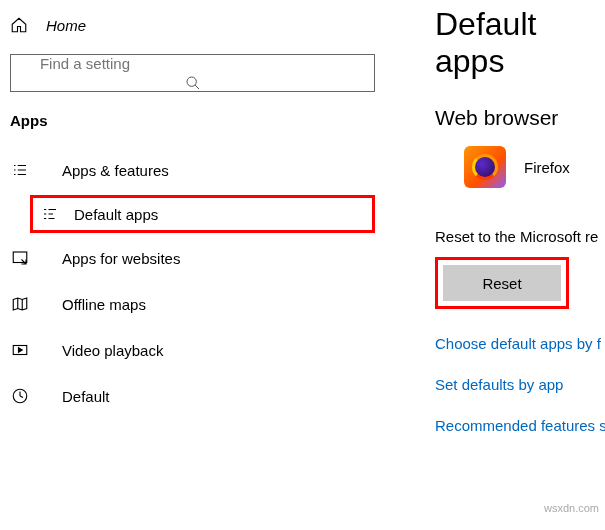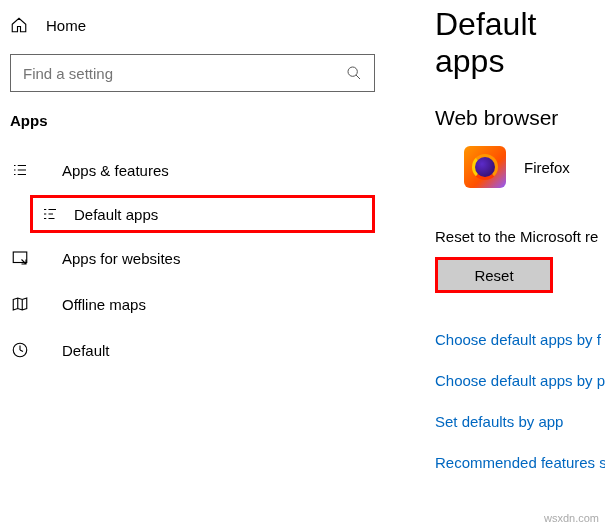--- a/index.html
+++ b/index.html
@@ -12,28 +12,29 @@
       color: #000;
       font-size: 15px;
     }
     .container { display: flex; height: 100%; }
     .sidebar { width: 385px; padding: 10px 0 0 0; }
     .home-row {
       display: flex; align-items: center;
       padding: 6px 0 6px 10px; margin-bottom: 14px;
       gap: 18px;
     }
-    .home-label { font-size: 15px; }
+    .home-label { font-size: 15px; font-style: italic; }
     .search-box {
       margin: 0 10px 20px 10px;
       border: 1px solid #666;
       height: 38px;
       display: flex; align-items: center;
       padding: 0 12px;
       justify-content: space-between;
+      flex-direction: column;
     }
     .search-box input {
       border: none; outline: none; font-size: 15px;
       color: #555; width: 90%; background: transparent;
     }
     .section-title {
       font-weight: 600; font-size: 15px;
       padding: 0 0 18px 10px;
     }
     .nav-item {
@@ -72,36 +73,36 @@
     .firefox-inner {
       width: 26px; height: 26px; border-radius: 50%;
       background: radial-gradient(circle at 35% 35%, #5b2bc9 0%, #3b137a 70%);
       border: 3px solid #ff9500;
       border-left-color: #ffcf00;
       border-bottom-color: #ff3b00;
     }
     .reset-label { font-size: 15px; margin-bottom: 12px; white-space: nowrap; }
     .reset-wrap {
       outline: 3px solid #ff0000; outline-offset: -3px;
-      display: inline-block; margin-bottom: 38px;
+      display: inline-block; padding: 8px; margin-bottom: 26px;
     }
     .reset-btn {
       background: #ccc; border: none;
       width: 118px; height: 36px;
       font-size: 15px; color: #000;
       cursor: pointer;
       font-family: inherit;
     }
     .link-item {
       color: #0067c0; font-size: 15px;
       margin-bottom: 24px; cursor: pointer;
       white-space: nowrap;
     }
     .watermark {
-      position: absolute; right: 6px; bottom: 6px;
+      position: absolute; right: 6px; bottom: 16px;
       font-size: 11px; color: #aaa; margin-top: 42px;
     }
     svg { display: block; }
   </style>
 </head>
 <body>
 
 <div class="container">
   <div class="sidebar">
 
@@ -156,20 +157,29 @@
 
     <div class="nav-item">
       <span class="icon-slot">
         <svg width="18" height="18" viewBox="0 0 24 24" fill="none" stroke="#000" stroke-width="1.5">
           <path d="M3 6 L9 4 L15 6 L21 4 V18 L15 20 L9 18 L3 20 Z M9 4 V18 M15 6 V20"></path>
         </svg>
       </span>
       <span class="nav-label">Offline maps</span>
     </div>
 
+    <div class="nav-item">
+      <span class="icon-slot">
+        <svg width="18" height="18" viewBox="0 0 24 24" fill="none" stroke="#000" stroke-width="1.5">
+          <rect x="3" y="6" width="18" height="12"></rect>
+            <path d="M10 9 L15 12 L10 15 Z" fill="#000"></path>
+        </svg>
+      </span>
+      <span class="nav-label">Video playback</span>
+    </div>
 
     <div class="nav-item">
       <span class="icon-slot">
         <svg width="18" height="18" viewBox="0 0 24 24" fill="none" stroke="#000" stroke-width="1.5">
           <circle cx="12" cy="12" r="9"></circle>
             <path d="M12 12 L12 6 M12 12 L16 14"></path>
         </svg>
       </span>
       <span class="nav-label">Default</span>
     </div>
@@ -188,19 +198,18 @@
       <span>Firefox</span>
     </div>
 
     <div class="reset-label">Reset to the Microsoft re</div>
 
     <div class="reset-wrap">
       <button class="reset-btn">Reset</button>
     </div>
 
     <div class="link-item">Choose default apps by f</div>
-    <div class="link-item">Choose default apps by p</div>
     <div class="link-item">Set defaults by app</div>
     <div class="link-item">Recommended features s</div>
   </div>
 </div>
 
 <div class="watermark">wsxdn.com</div>
 
 </body></html>

